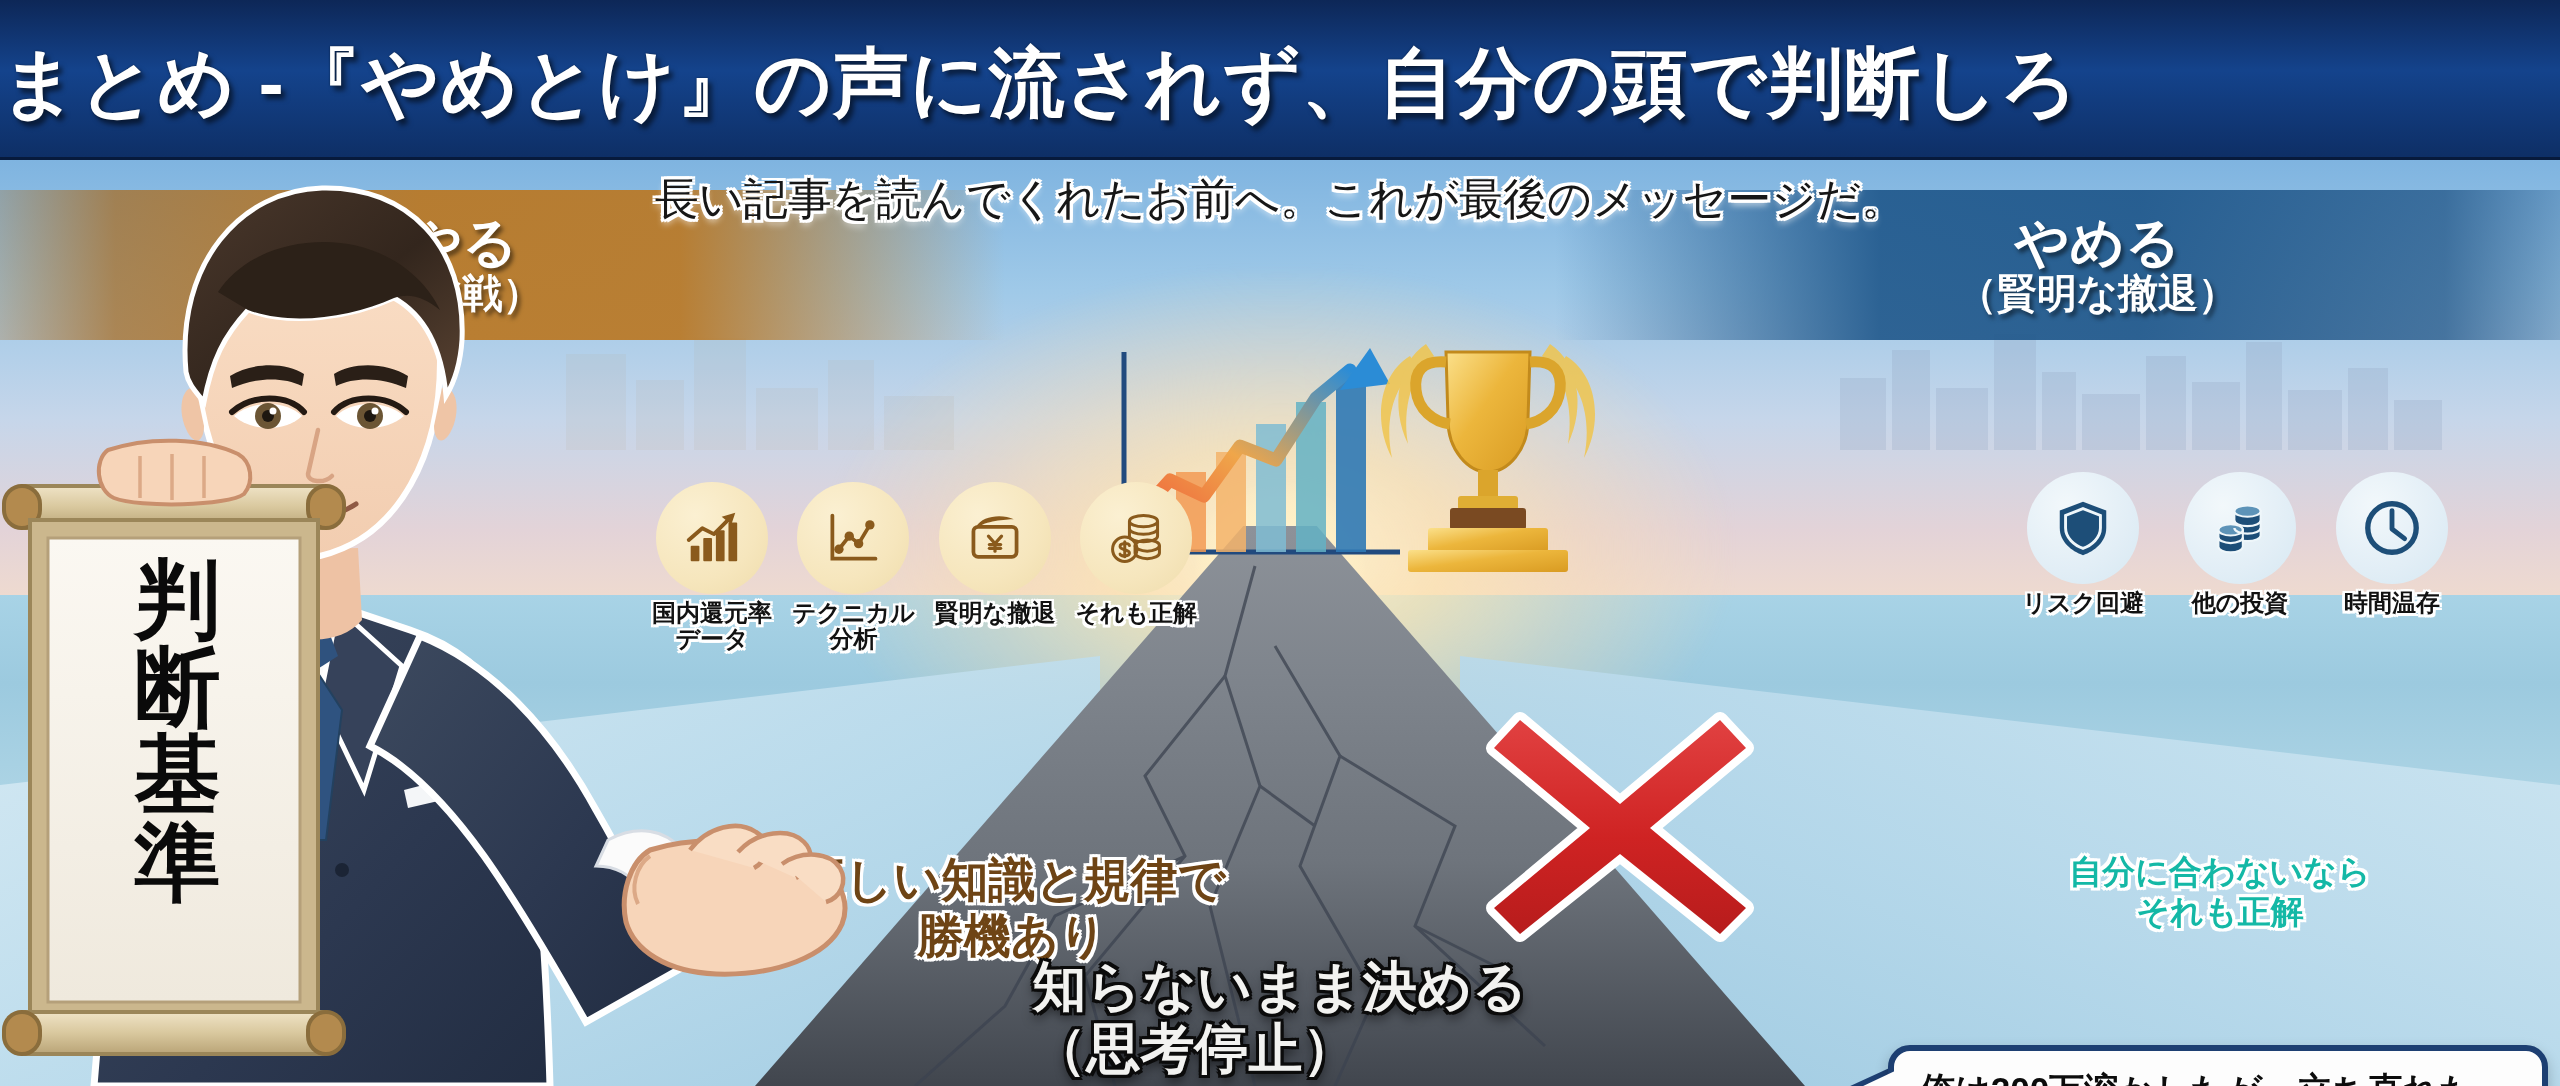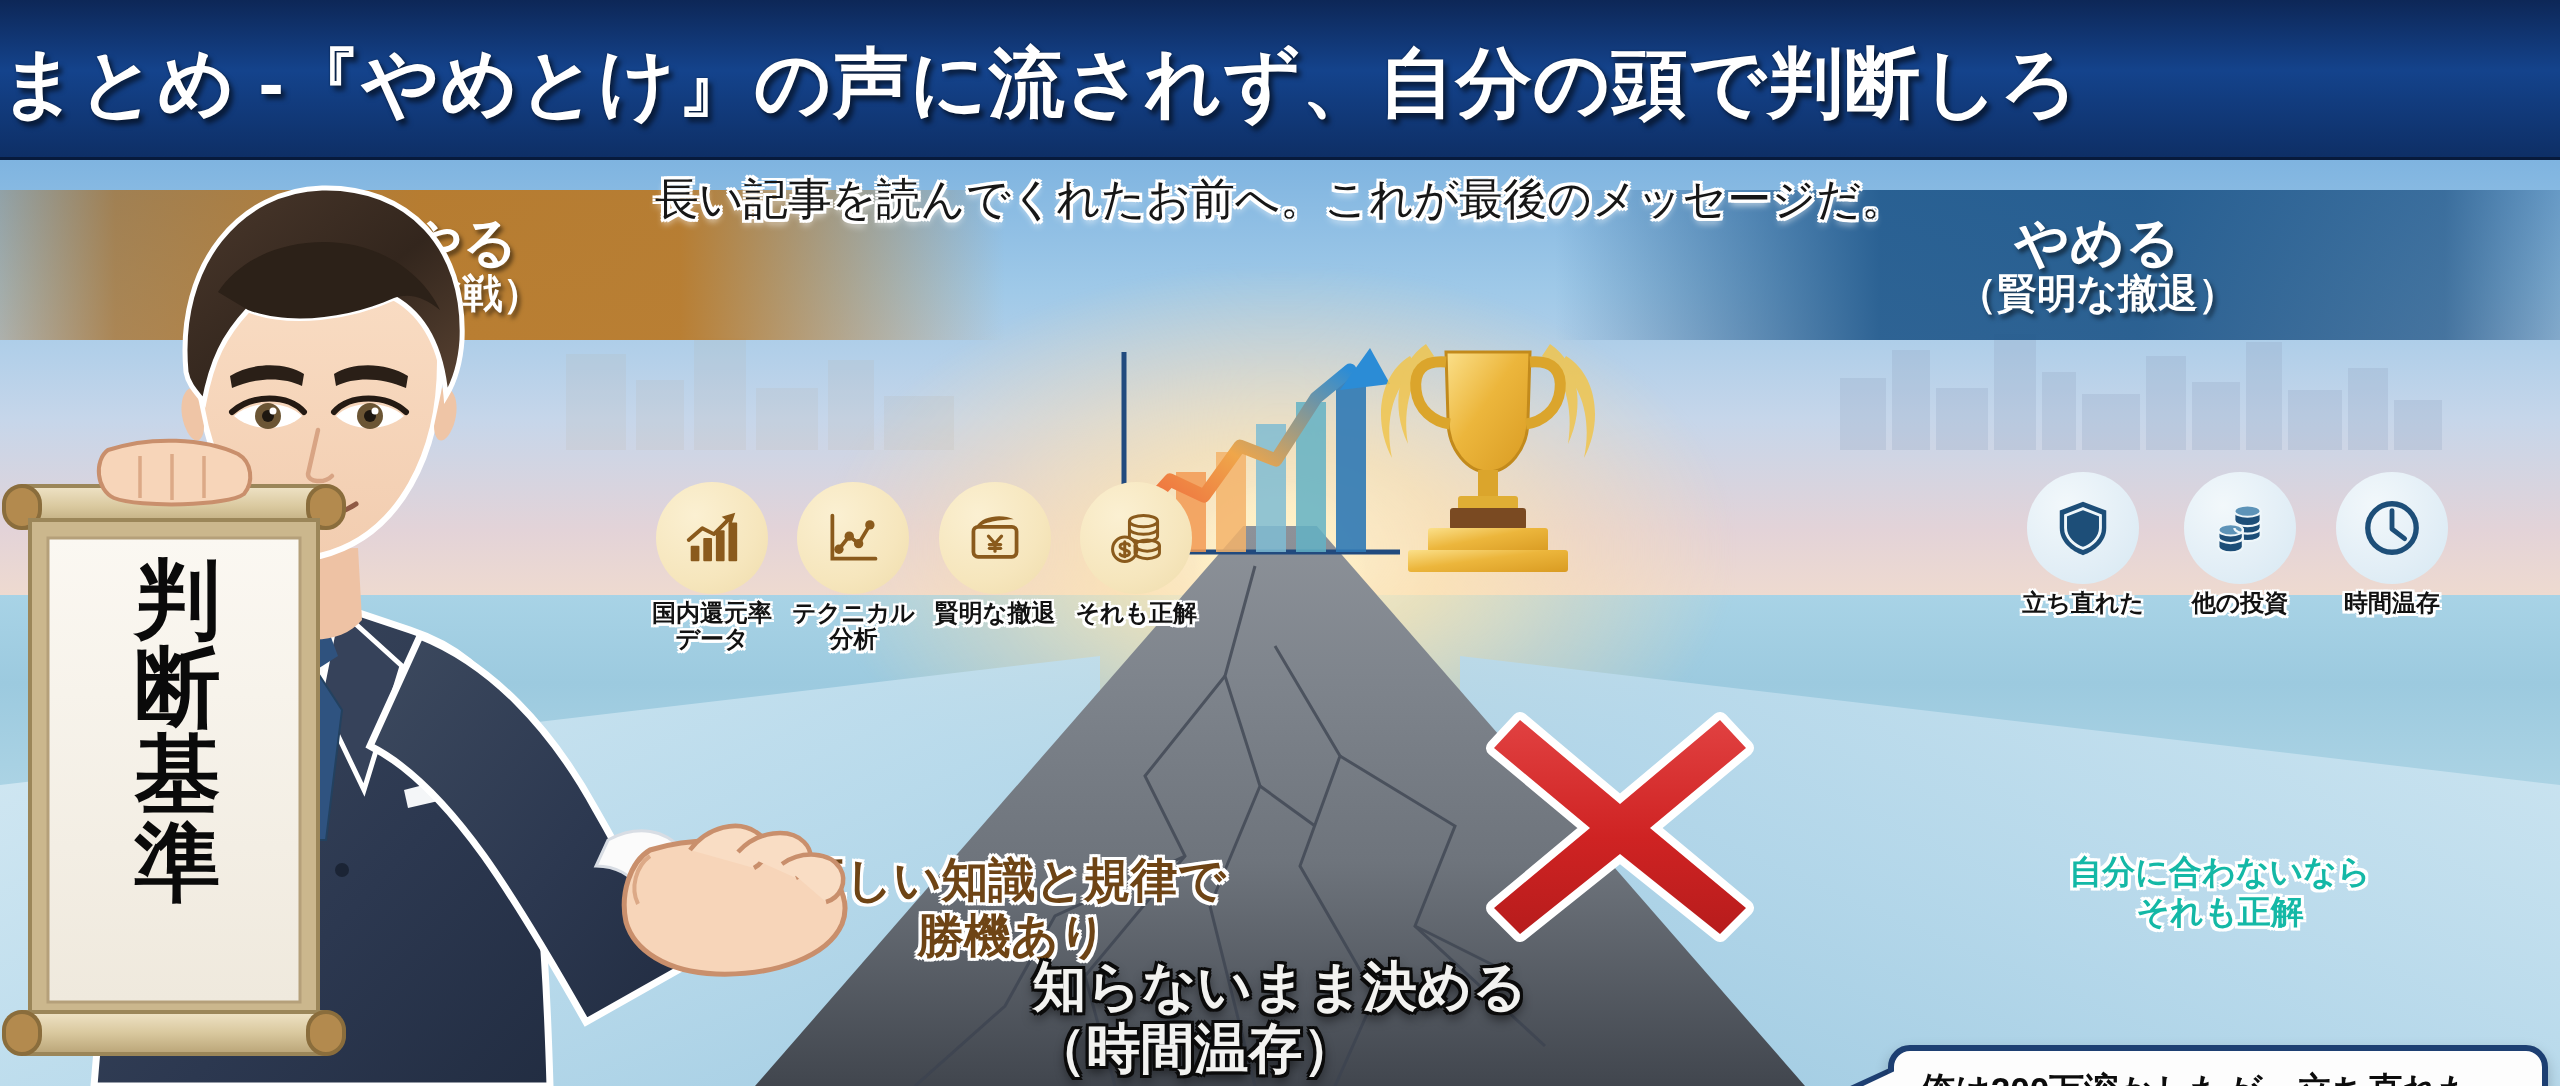--- a/index.html
+++ b/index.html
@@ -400,21 +400,21 @@
     <div class="icon-row" style="right:112px; top:312px; gap:40px;">
 
       <div class="icon-cell">
         <div class="icon-disc disc-cool">
           <svg viewBox="0 0 64 64" width="62" height="62">
             <path d="M32 5 L56 14 L56 32 C56 46 44 56 32 60 C20 56 8 46 8 32 L8 14 Z" fill="#1d4e78"></path>
             <path d="M32 12 L50 19 L50 32 C50 42 41 50 32 53 C23 50 14 42 14 32 L14 19 Z" fill="none" stroke="#eef6fa" stroke-width="3"></path>
           </svg>
         </div>
         <div class="icon-label">
-          <span>立ち直れた</span>
+          <span>リスク回避</span>
         </div>
       </div>
 
       <div class="icon-cell">
         <div class="icon-disc disc-cool">
           <svg viewBox="0 0 64 64" width="60" height="60">
             <g fill="#1d4e78" stroke="#eef6fa" stroke-width="2.2">
               <ellipse cx="40" cy="14" rx="14" ry="6"></ellipse>
               <path d="M26 14 L26 40 A14 6 0 0 0 54 40 L54 14 Z"></path>
               <ellipse cx="40" cy="14" rx="14" ry="6" fill="#5d93b8"></ellipse>
@@ -466,21 +466,21 @@
         </linearGradient>
       </defs>
       <g stroke="#ffffff" stroke-width="16" stroke-linejoin="round" fill="url(#xg)">
         <polygon points="34,8 134,92 234,8 260,36 164,116 260,196 234,222 134,142 34,222 8,196 104,116 8,36"></polygon>
       </g>
       <polygon points="34,8 134,92 234,8 260,36 164,116 260,196 234,222 134,142 34,222 8,196 104,116 8,36" fill="url(#xg)"></polygon>
     </svg>
 
     <div class="danger-main">
       <div>知らないまま決める</div>
-      <div>（時間温存）</div>
+      <div>（思考停止）</div>
     </div>
 
     <div class="bubble-tail"></div>
     <div class="bubble-tail-in"></div>
     <div class="bubble">
       <p>俺は200万溶かしたが、立ち直れた。</p>
 
     </div>
 
     <svg class="character" viewBox="0 0 1000 936">

